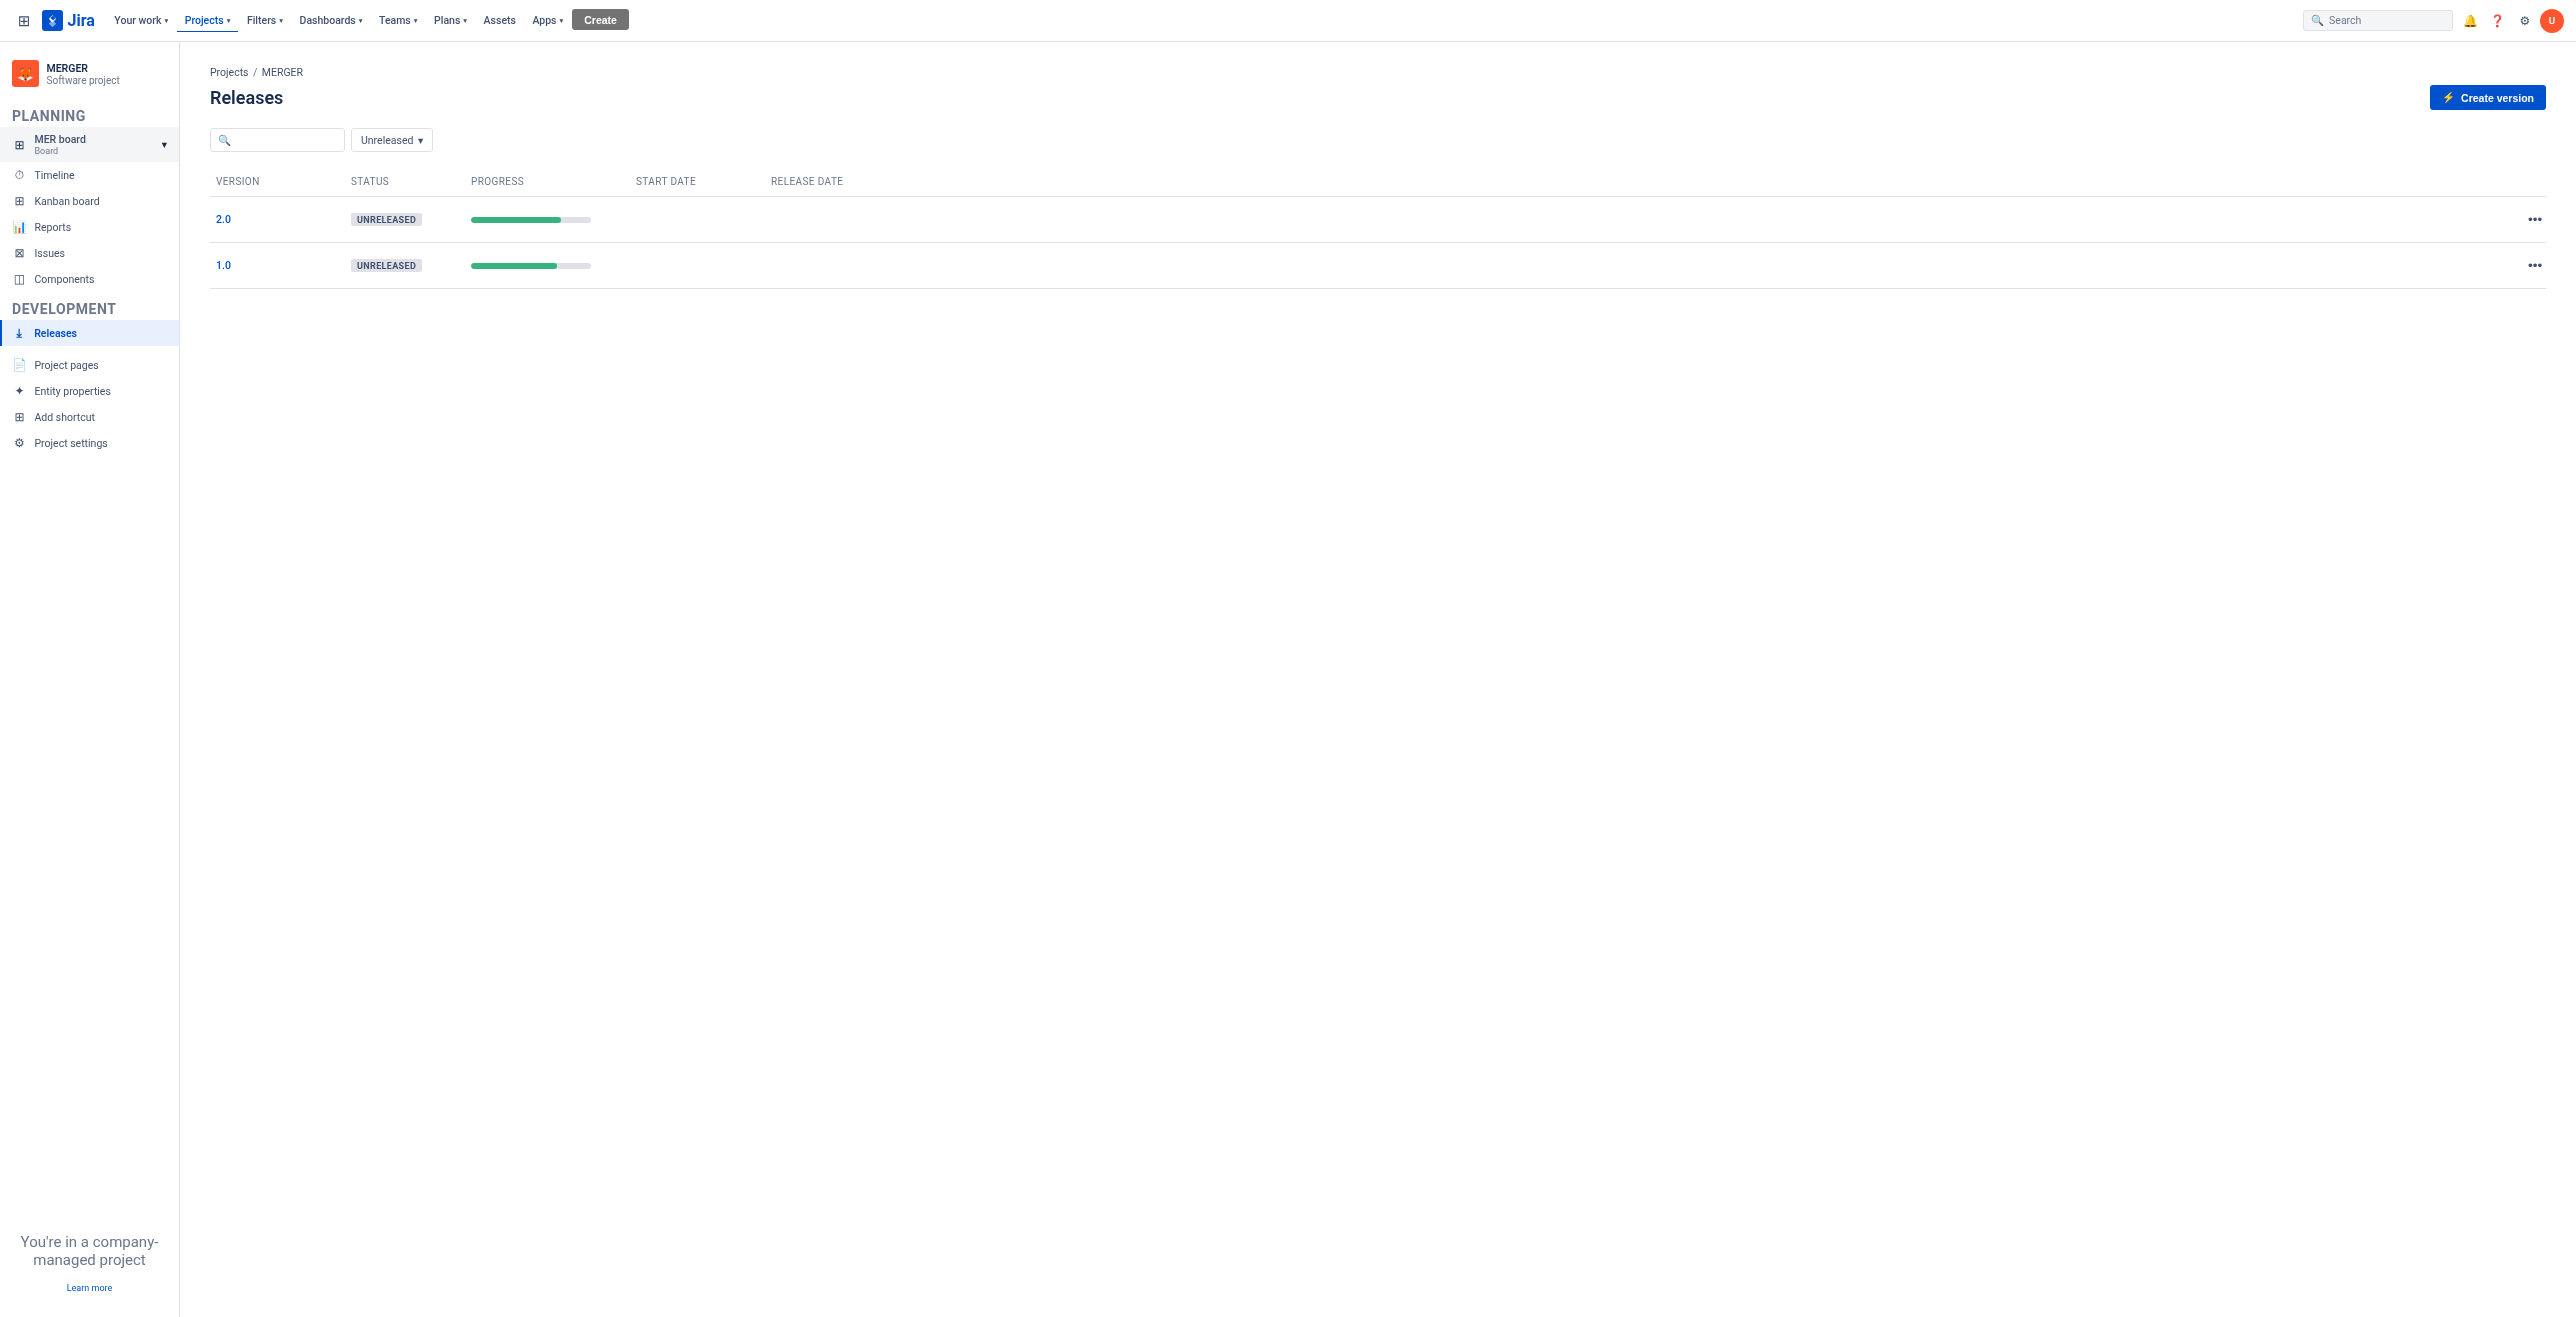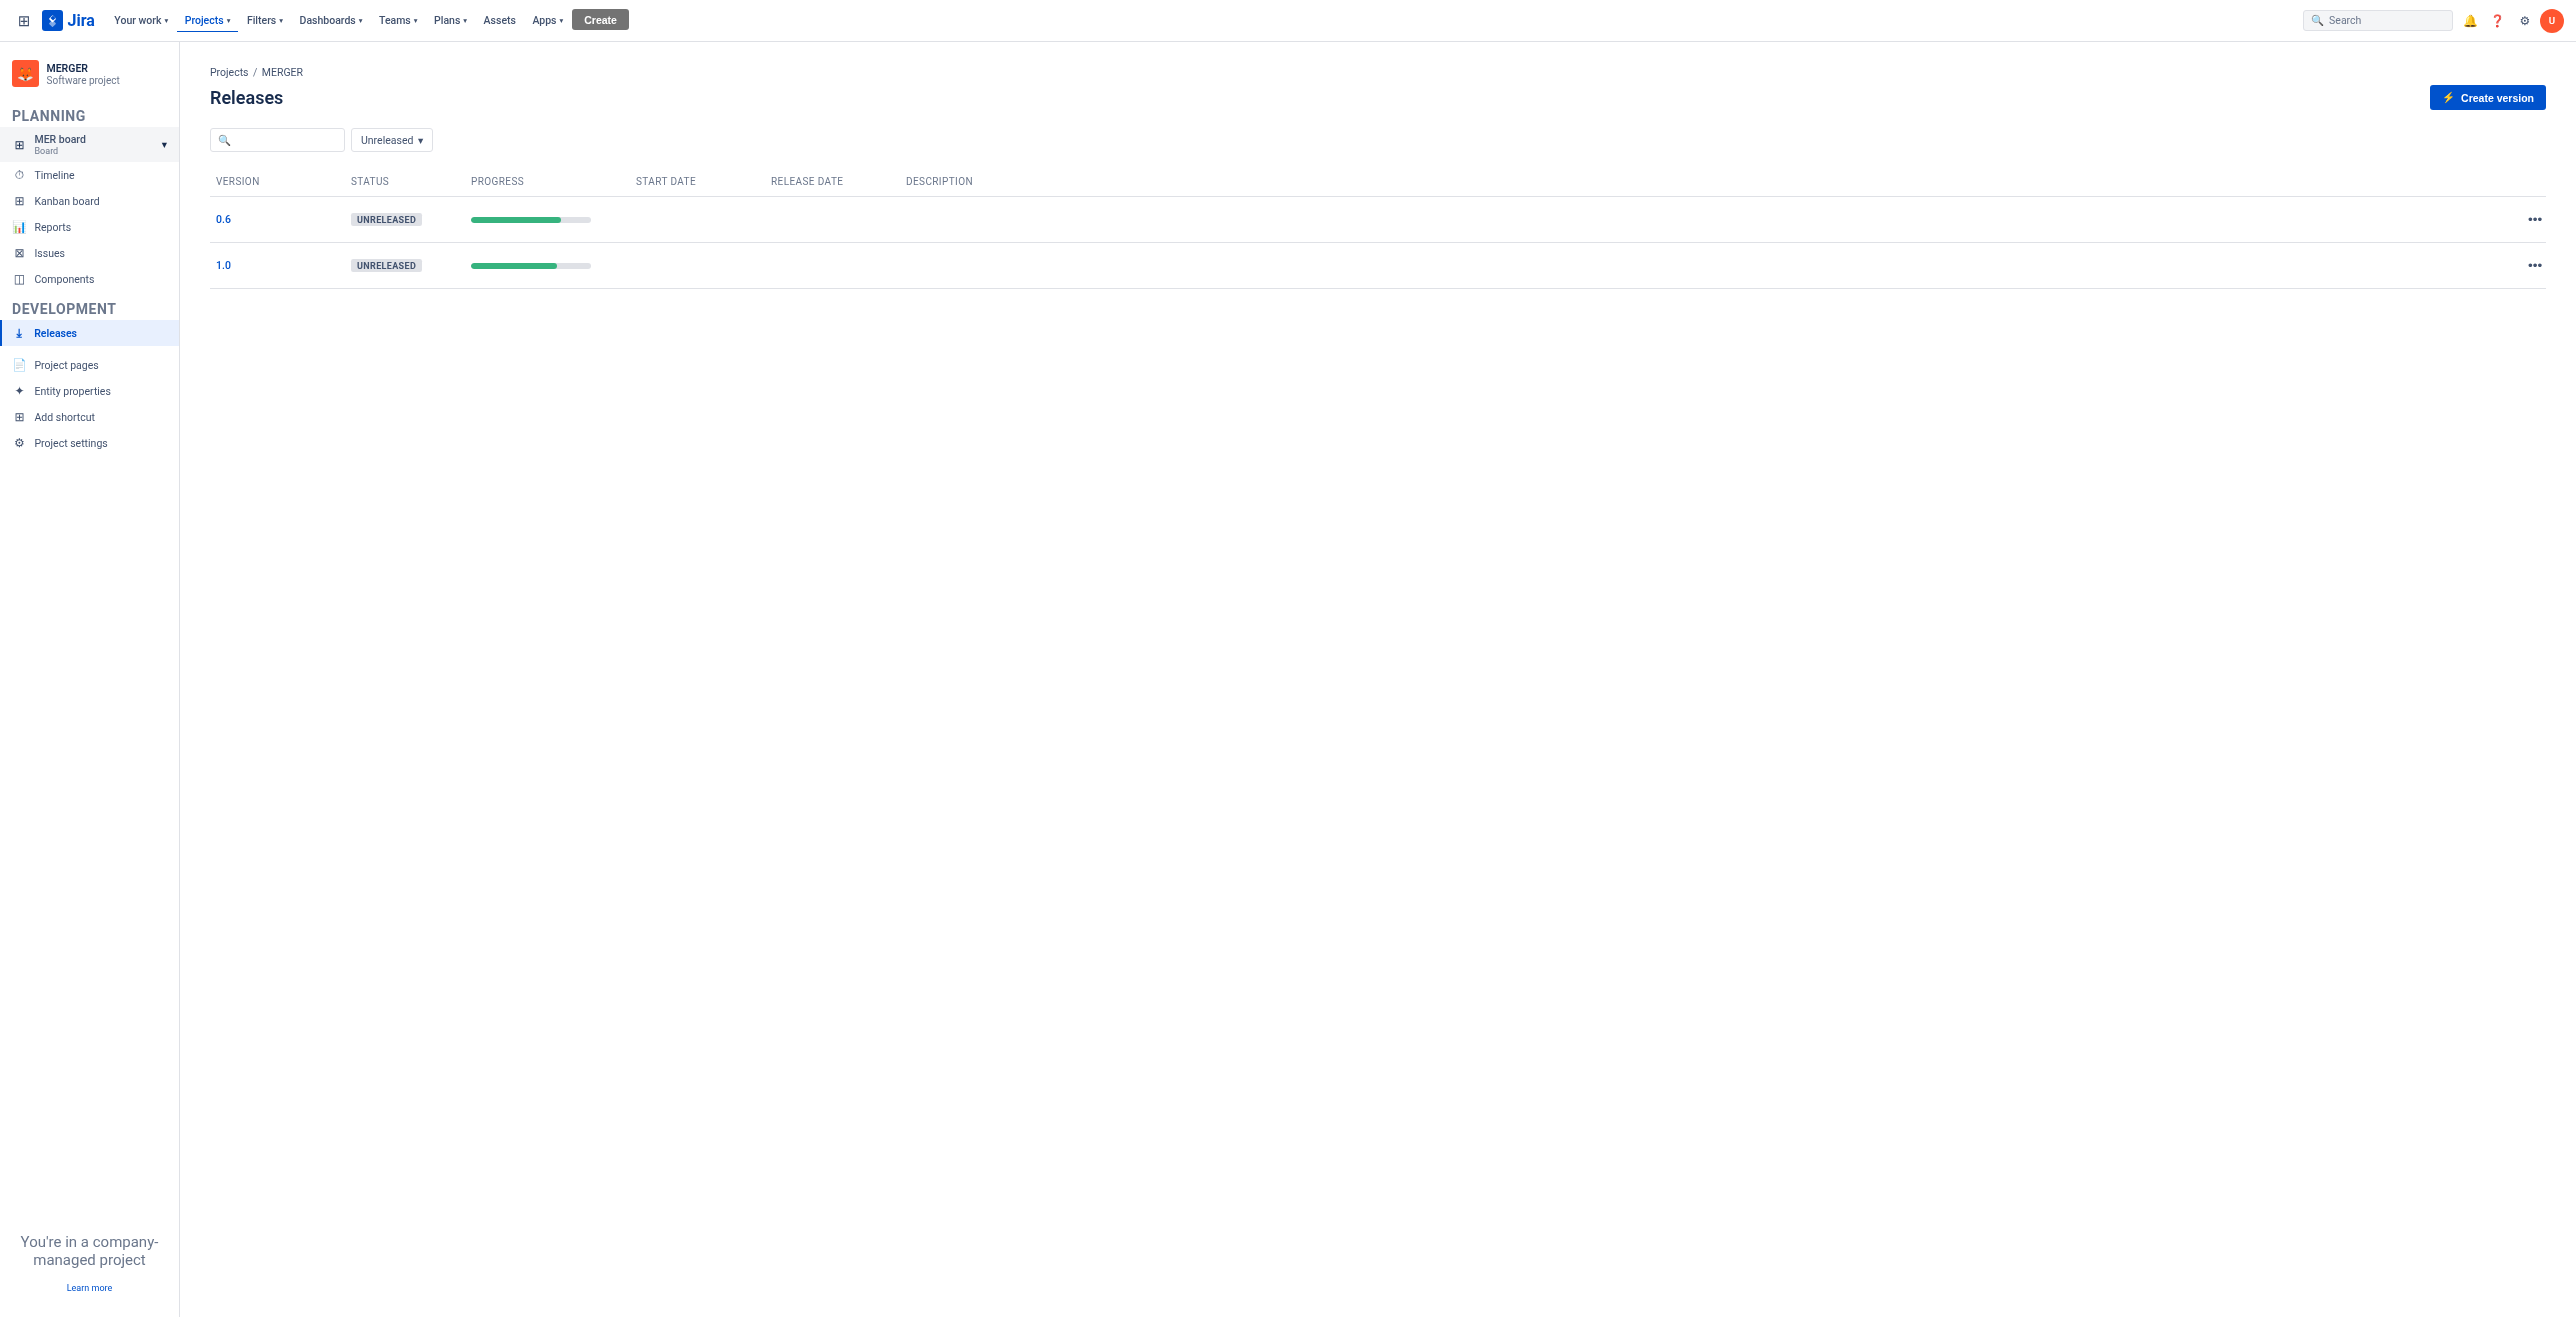--- a/index.html
+++ b/index.html
@@ -321,27 +321,26 @@
       </div>
     </div>
 
     <div class="table-container">
       <div class="table-header">
         <div class="table-header-cell">Version</div>
         <div class="table-header-cell">Status</div>
         <div class="table-header-cell">Progress</div>
         <div class="table-header-cell">Start date</div>
         <div class="table-header-cell">Release date</div>
-        <div class="table-header-cell">Description</div>
         <div class="table-header-cell"></div>
       </div>
 
       <div class="table-row">
         <div class="table-cell">
-          <span class="version-link">0.6</span>
+          <span class="version-link">2.0</span>
         </div>
         <div class="table-cell">
           <span class="status-badge unreleased">UNRELEASED</span>
         </div>
         <div class="table-cell">
           <div class="progress-bar-container">
             <div class="progress-bar">
               <div class="progress-bar-fill" style="width: 75%;"></div>
             </div>
           </div>

